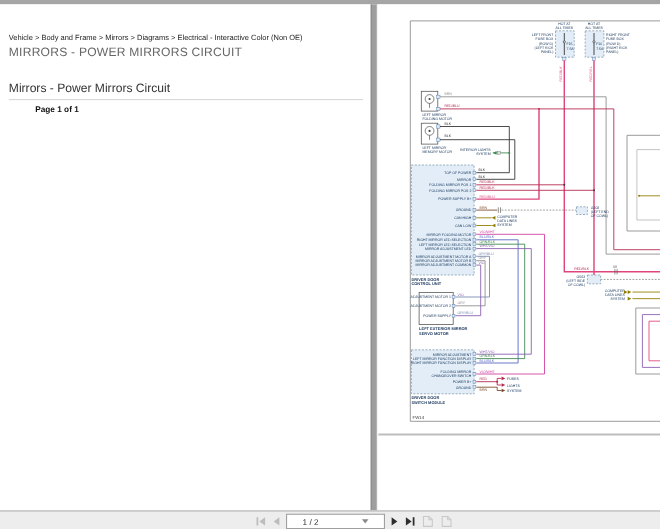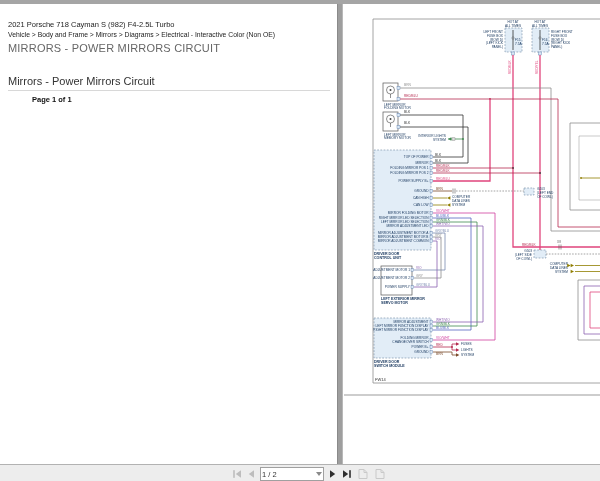--- a/index.html
+++ b/index.html
@@ -16,21 +16,21 @@
   .pageof{position:absolute;left:8px;top:91px;font-size:7.5px;font-weight:bold;color:#111;margin-left:24px;}
   
   #splitter{position:absolute;left:337px;top:4px;width:6px;height:460px;background:#9e9e9e;border-left:1px solid #8a8a8a;border-right:1px solid #b8b8b8;box-sizing:border-box;}
   
   #rightpane{position:absolute;left:343px;top:4px;width:257px;height:460px;background:#fff;}
   #diag{position:absolute;left:0;top:0;}
   
   #toolbar{position:absolute;left:0;top:464px;width:600px;height:17px;background:#ededed;border-top:1px solid #b2b2b2;box-sizing:border-box;}
   .tbgroup{position:absolute;left:232px;top:2px;display:flex;align-items:center;gap:5px;}
   .tbicon{display:block;}
-  .pagefield{width:60px;height:12px;background:#fff;border:1px solid #a0a0a0;display:flex;align-items:center;font-size:7.5px;color:#333;padding:0 1px;box-sizing:content-box;justify-content:flex-end;}
+  .pagefield{width:60px;height:12px;background:#fff;border:1px solid #a0a0a0;display:flex;align-items:center;font-size:7.5px;color:#333;padding:0 14px;box-sizing:content-box;justify-content:flex-end;}
   .pagefield .val{flex:1;}
   .caret{width:0;height:0;border-left:3px solid transparent;border-right:3px solid transparent;border-top:4px solid #8a8a8a;}
   
   text{font-family:"Liberation Sans","DejaVu Sans",sans-serif;}
   .tNav{fill:#16355c;font-size:3.2px;}
   .tNavB{fill:#16355c;font-size:3.6px;font-weight:bold;}
   .tSm{font-size:3.2px;}
   .tCode{fill:#333;font-size:4px;}
   .wB{stroke:#333;} .wGy{stroke:#8d8d8d;} .wRd{stroke:#b5294e;} .wPk{stroke:#e0447c;}
   .wMg{stroke:#cf3f9f;} .wVi{stroke:#8a5fb0;} .wBl{stroke:#5566c0;} .wGn{stroke:#3f8a4f;}
@@ -46,21 +46,20 @@
   .fBl{fill:#5566c0;} .fGn{fill:#3f8a4f;} .fOl{fill:#8f7d00;} .fBr{fill:#7a4a2a;}
   .fGy{fill:#8d8d8d;} .fGb{fill:#7a8ab0;} .fB{fill:#333;}
 </style>
 </head>
 <body>
 
 <div id="app">
   <div class="topstrip"></div>
 
   <div id="leftpanel">
-    <div class="meta1">2021 Porsche 718 Cayman S (982) F4-2.5L Turbo</div>
     <div class="meta2">Vehicle &gt; Body and Frame &gt; Mirrors &gt; Diagrams &gt; Electrical - Interactive Color (Non OE)</div>
     <div class="h1">MIRRORS - POWER MIRRORS CIRCUIT</div>
     <div class="sect">Mirrors - Power Mirrors Circuit</div>
     <div class="rule"></div>
     <div class="pageof">Page 1 of 1</div>
   </div>
 
   <div id="splitter"></div>
 
   <div id="rightpane">

